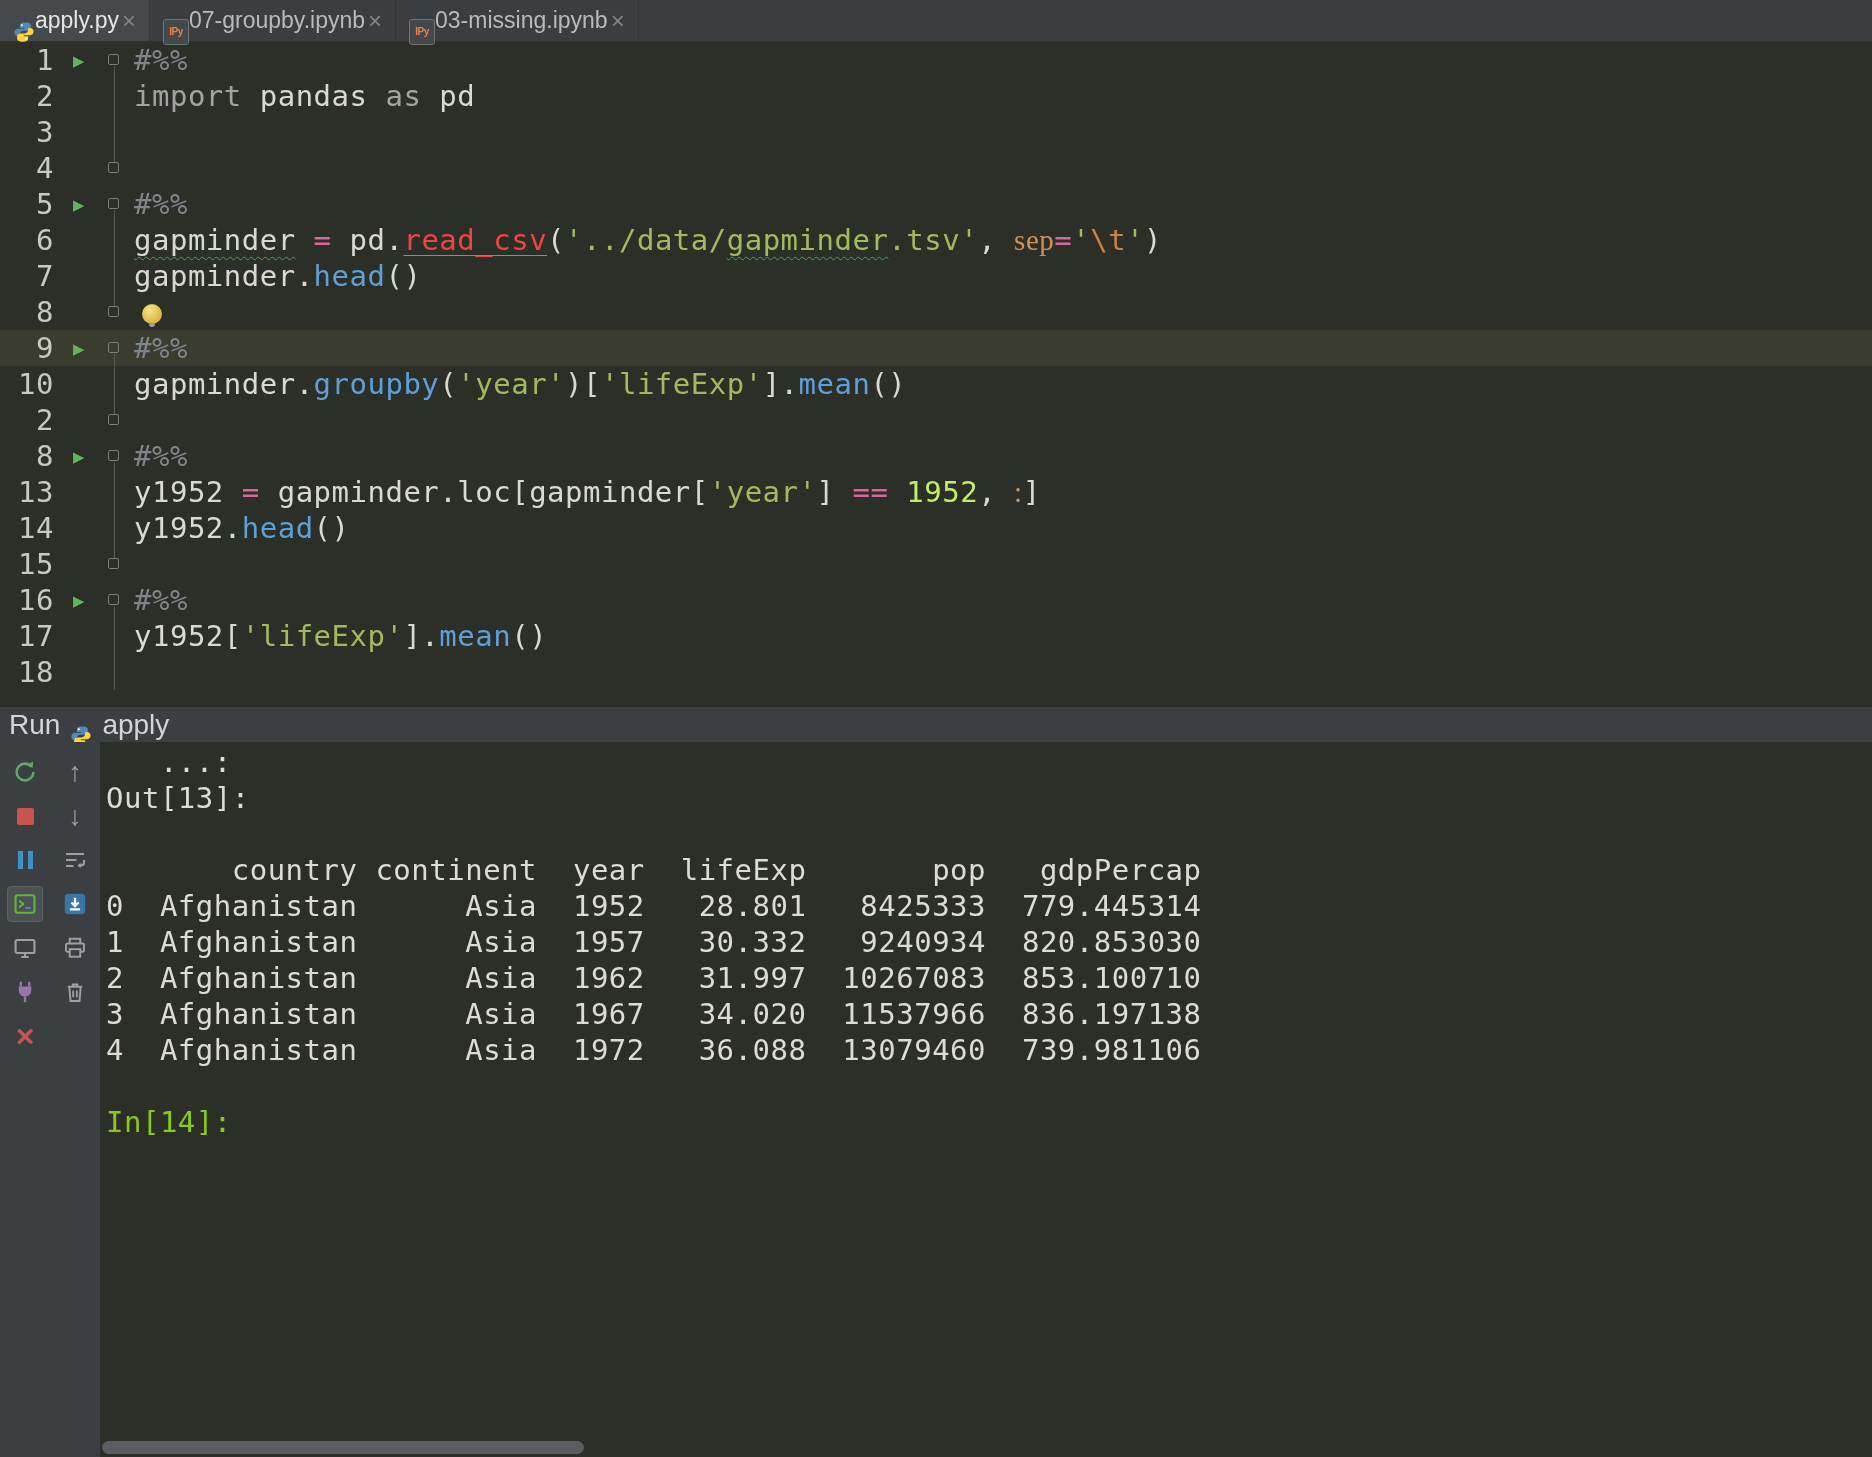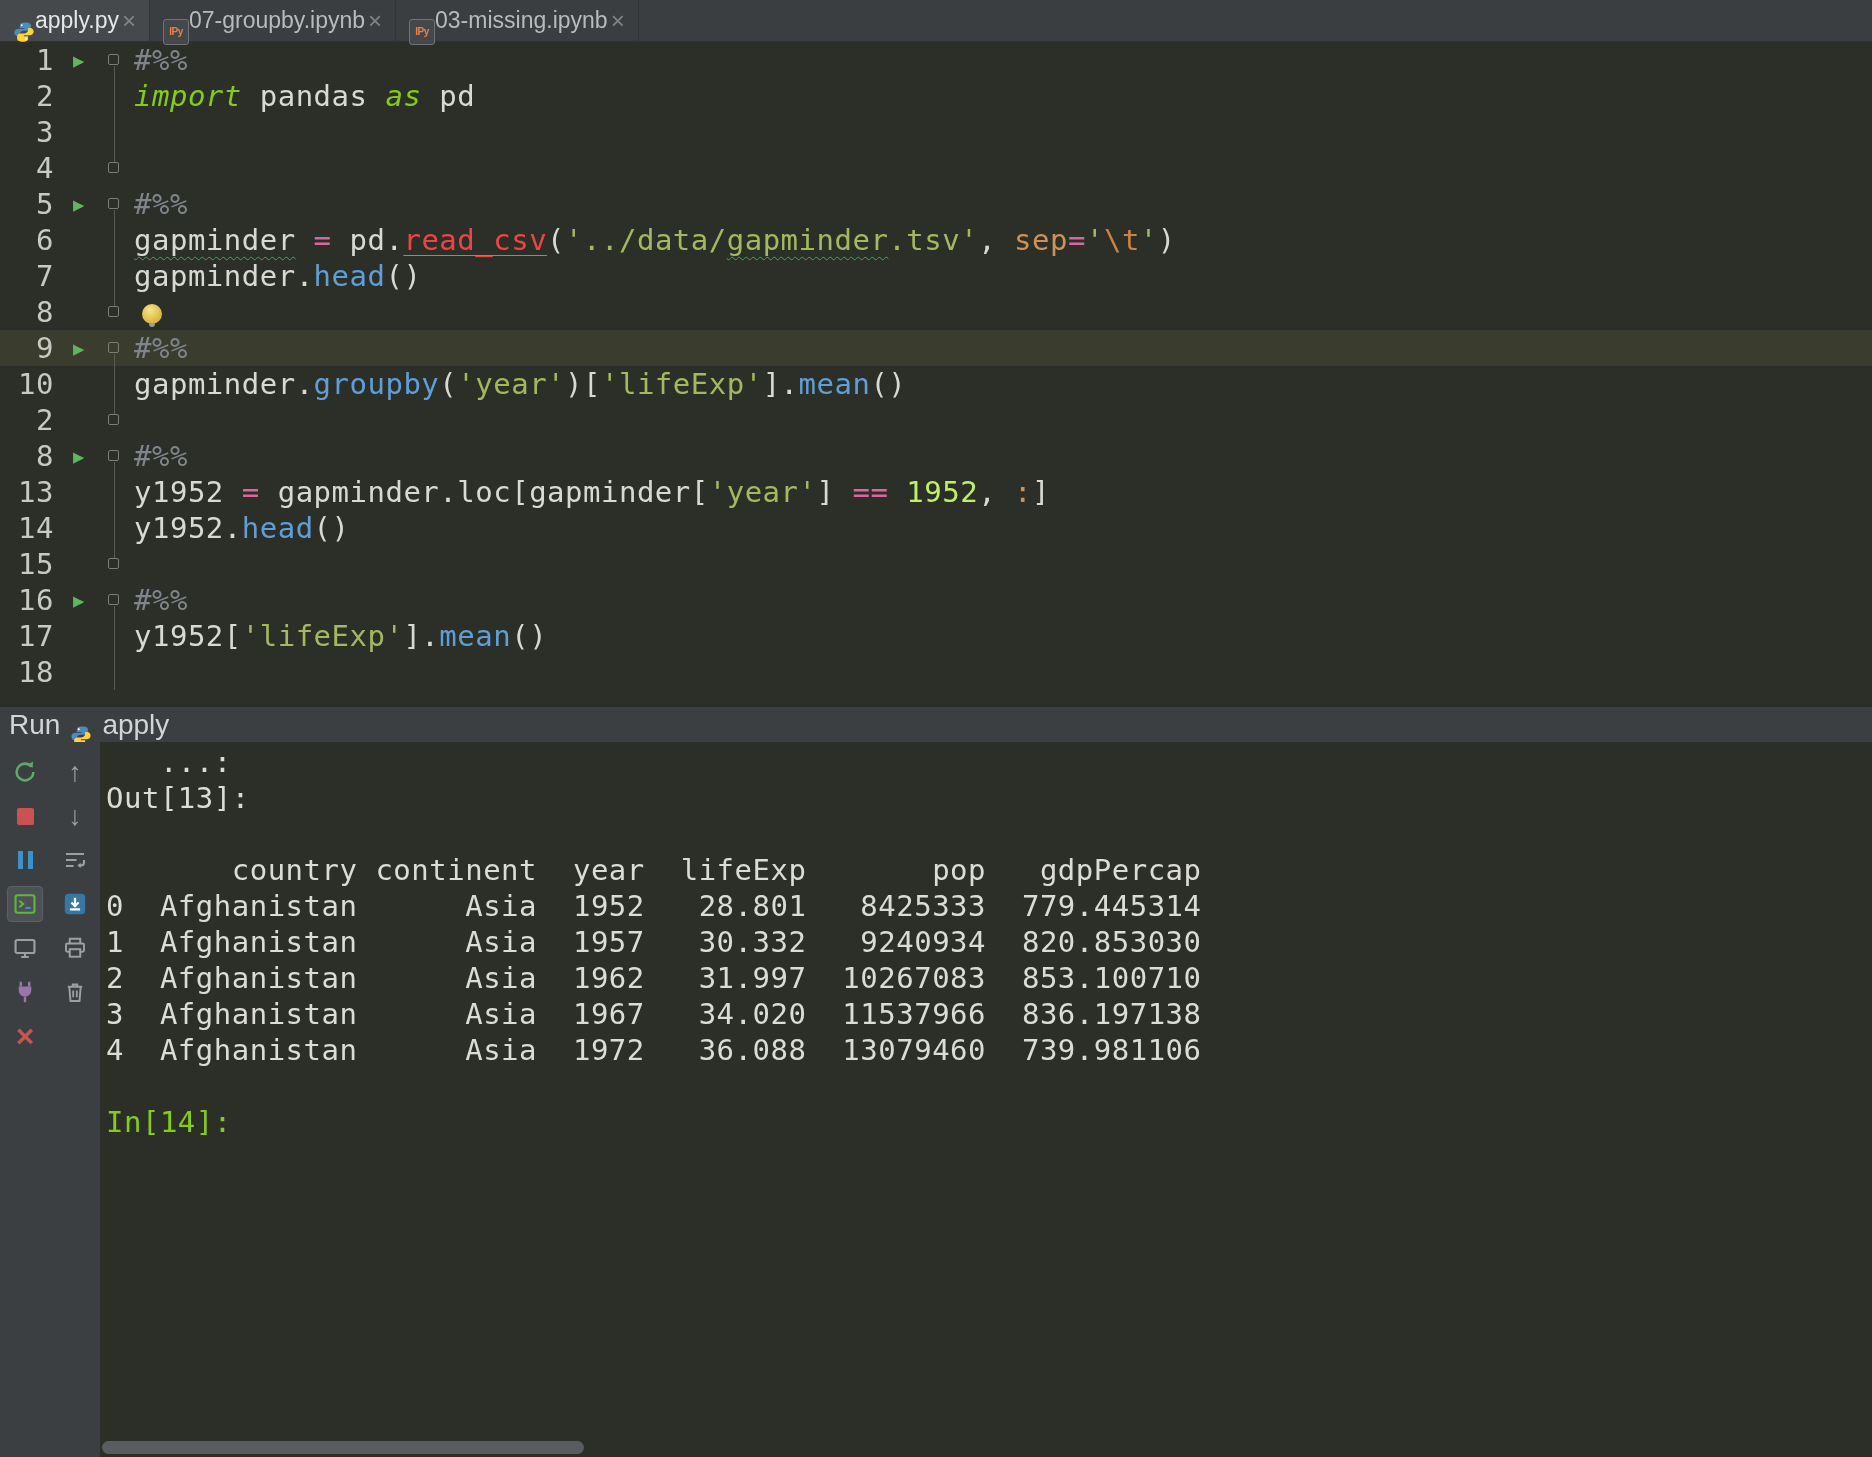--- a/index.html
+++ b/index.html
@@ -22,28 +22,28 @@
   .run-arrow{color:#5CB85C;font-size:19px;line-height:1;}
   .foldcol{width:30px;flex:none;position:relative;}
   .foldcol.fold-start::after{content:"";position:absolute;left:18px;top:24px;bottom:0;border-left:1px solid #565a50;}
   .foldcol.fold-mid::after{content:"";position:absolute;left:18px;top:0;bottom:0;border-left:1px solid #565a50;}
   .foldcol.fold-end::after{content:"";position:absolute;left:18px;top:0;height:13px;border-left:1px solid #565a50;}
   .fold-marker{position:absolute;left:12px;top:12px;width:11px;height:11px;border:1px solid #7a7e73;border-radius:2px;background:#2c2e28;z-index:1;box-sizing:border-box;}
   .current .fold-marker{background:#3a3c2e;}
   .code{padding-left:8px;}
 
   .tk-plain{color:#d8dad2;}
-  .tk-kw{color:#84cc16;font-style:italic;}
+  .tk-kw{color:#a3a3a3;}
   .tk-comment{color:#7e858b;}
   .tk-str{color:#a2ba5f;}
   .tk-str-wavy{color:#a2ba5f;text-decoration:underline wavy #49a35c;text-decoration-thickness:1px;text-underline-offset:6px;}
   .tk-var-wavy{color:#d8dad2;text-decoration:underline wavy #49a35c;text-decoration-thickness:1px;text-underline-offset:6px;}
   .tk-fn{color:#ef4444;text-decoration:underline;text-decoration-color:#8a8d86;text-decoration-thickness:1px;text-underline-offset:5px;}
   .tk-esc{color:#cc8242;}
-  .tk-param{color:#ce9157;}
+  .tk-param{color:#ce9157;font-family:Liberation Serif, serif;}
   .tk-op{color:#d6679f;}
   .tk-num{color:#bef264;}
   .tk-method{color:#5f9fd6;}
 
   .bulb{display:inline-block;width:20px;height:20px;border-radius:50%;margin-left:8px;vertical-align:middle;background:radial-gradient(circle at 40% 32%,#f6e48a,#d9b33c 72%);box-shadow:0 10px 0 -7px #9a9ea3;}
 
   
   .run-header{height:36px;background:#3c3f41;display:flex;align-items:center;gap:10px;padding:0 9px;color:#d2d4d6;font-size:28px;border-top:1px solid #2a2c2e;box-sizing:border-box;}
   .run-body{display:flex;height:715px;}
   .toolbar{width:50px;background:#3c3f41;display:flex;flex-direction:column;align-items:center;padding-top:12px;gap:8px;box-sizing:border-box;flex:none;}

